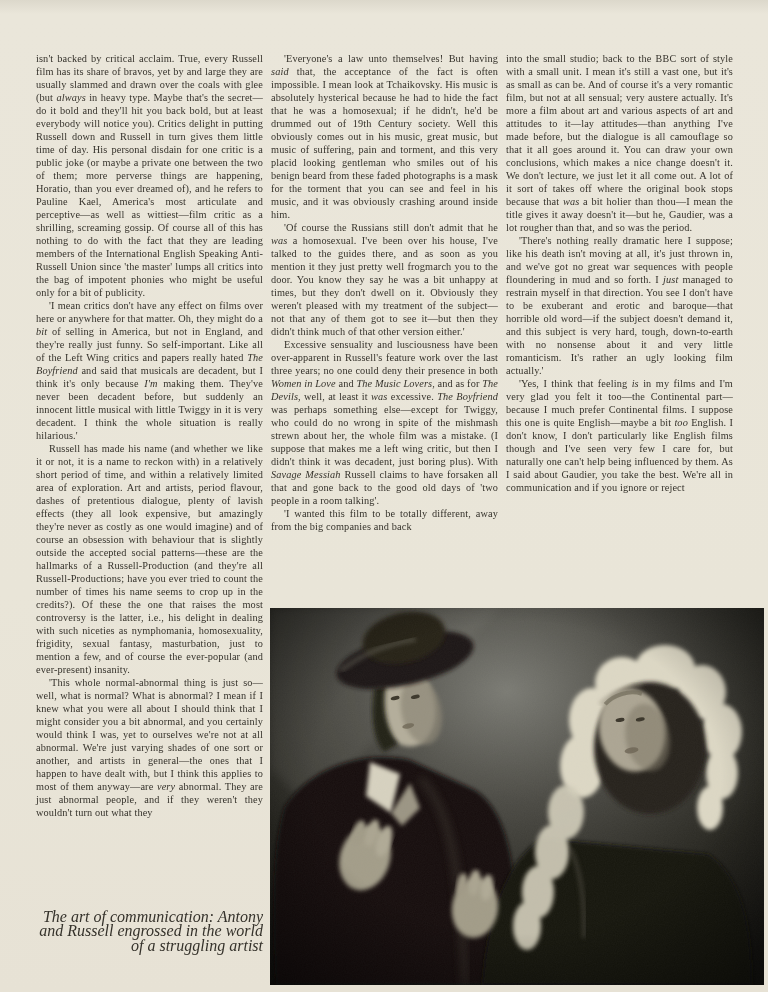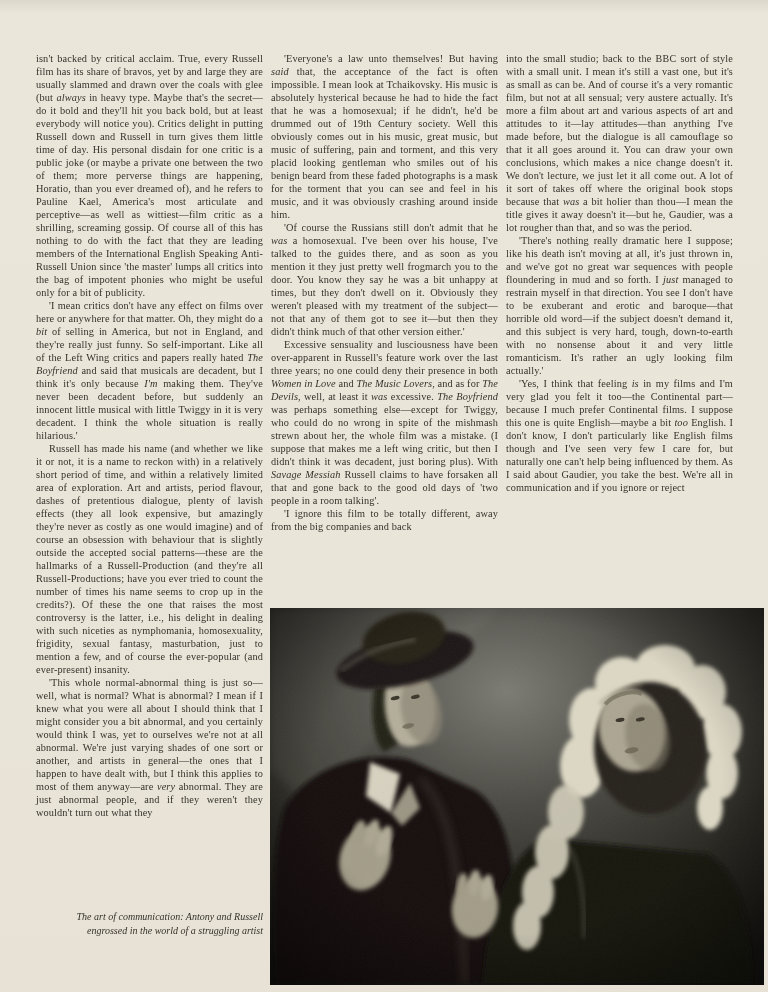--- a/index.html
+++ b/index.html
@@ -14,21 +14,21 @@
     text-align:justify; letter-spacing:0.12px;
   }
   #col1{left:36px;} #col2{left:271px;} #col3{left:506px;}
   .col p{margin:0; padding:0;}
   .col p.indent{text-indent:13px;}
   .it{font-style:italic;}
   .sc{font-size:10px; letter-spacing:0.4px;}
   .caption{
     position:absolute; left:36px; top:910px; width:227px;
     text-align:right; font-style:italic;
-    font-size:10px; line-height:14.4px; color:#35322b;
+    font-size:16px; line-height:14.4px; color:#35322b;
   }
   .photo{
     position:absolute; left:270px; top:608px; width:494px; height:377px;
     background:#15140f;
   }
   .photo svg{display:block;}
 </style>
 </head>
 <body>
 
@@ -38,21 +38,21 @@
       <p class="para"><span>isn't backed by critical acclaim. True, every Russell film has its share of bravos, yet by and large they are usually slammed and drawn over the coals with glee (but </span><span class="it">always</span><span> in heavy type. Maybe that's the secret—do it bold and they'll hit you back bold, but at least everybody will notice you). Critics delight in putting Russell down and Russell in turn gives them little time of day. His personal disdain for one critic is a public joke (or maybe a private one between the two of them; more perverse things are happening, Horatio, than you ever dreamed of), and he refers to Pauline Kael, America's most articulate and perceptive—as well as wittiest—film critic as a shrilling, screaming gossip. Of course all of this has nothing to do with the fact that they are leading members of the International English Speaking Anti-Russell Union since 'the master' lumps all critics into the bag of impotent phonies who might be useful only for a bit of publicity.</span></p>
       <p class="para indent"><span>'I mean critics don't have any effect on films over here or anywhere for that matter. Oh, they might do a </span><span class="it">bit</span><span> of selling in America, but not in England, and they're really just funny. So self-important. Like all of the Left Wing critics and papers really hated </span><span class="it">The Boyfriend</span><span> and said that musicals are decadent, but I think it's only because </span><span class="it">I'm</span><span> making them. They've never been decadent before, but suddenly an innocent little musical with little Twiggy in it is very decadent. I think the whole situation is really hilarious.'</span></p>
       <p class="para indent"><span>Russell has made his name (and whether we like it or not, it is a name to reckon with) in a relatively short period of time, and within a relatively limited area of exploration. Art and artists, period flavour, dashes of pretentious dialogue, plenty of lavish effects (they all look expensive, but amazingly they're never as costly as one would imagine) and of course an obsession with behaviour that is slightly outside the accepted social patterns—these are the hallmarks of a Russell-Production (and they're all Russell-Productions; have you ever tried to count the number of times his name seems to crop up in the credits?). Of these the one that raises the most controversy is the latter, i.e., his delight in dealing with such niceties as nymphomania, homosexuality, frigidity, sexual fantasy, masturbation, just to mention a few, and of course the ever-popular (and ever-present) insanity.</span></p>
       <p class="para indent"><span>'This whole normal-abnormal thing is just so—well, what is normal? What is abnormal? I mean if I knew what you were all about I should think that I might consider you a bit abnormal, and you certainly would think I was, yet to ourselves we're not at all abnormal. We're just varying shades of one sort or another, and artists in general—the ones that I happen to have dealt with, but I think this applies to most of them anyway—are </span><span class="it">very</span><span> abnormal. They are just abnormal people, and if they weren't they wouldn't turn out what they</span></p>
     </div>
 
   <div class="col" id="col2">
       <p class="para indent"><span>'Everyone's a law unto themselves! But having </span><span class="it">said</span><span> that, the acceptance of the fact is often impossible. I mean look at Tchaikovsky. His music is absolutely hysterical because he had to hide the fact that he was a homosexual; if he didn't, he'd be drummed out of 19th Century society. Well this obviously comes out in his music, great music, but music of suffering, pain and torment, and this very placid looking gentleman who smiles out of his benign beard from these faded photographs is a mask for the torment that you can see and feel in his music, and it was obviously crashing around inside him.</span></p>
       <p class="para indent"><span>'Of course the Russians still don't admit that he </span><span class="it">was</span><span> a homosexual. I've been over his house, I've talked to the guides there, and as soon as you mention it they just pretty well frogmarch you to the door. You know they say he was a bit unhappy at times, but they don't dwell on it. Obviously they weren't pleased with my treatment of the subject—not that any of them got to see it—but then they didn't think much of that other version either.'</span></p>
       <p class="para indent"><span>Excessive sensuality and lusciousness have been over-apparent in Russell's feature work over the last three years; no one could deny their presence in both </span><span class="it">Women in Love</span><span> and </span><span class="it">The Music Lovers</span><span>, and as for </span><span class="it">The Devils</span><span>, well, at least it </span><span class="it">was</span><span> excessive. </span><span class="it">The Boyfriend</span><span> was perhaps something else—except for Twiggy, who could do no wrong in spite of the mishmash strewn about her, the whole film was a mistake. (I suppose that makes me a left wing critic, but then I didn't think it was decadent, just boring plus). With </span><span class="it">Savage Messiah</span><span> Russell claims to have forsaken all that and gone back to the good old days of 'two people in a room talking'.</span></p>
-      <p class="para indent"><span>'I ignore this film to be totally different, away from the big companies and back</span></p>
+      <p class="para indent"><span>'I wanted this film to be totally different, away from the big companies and back</span></p>
     </div>
 
   <div class="col" id="col3">
       <p class="para"><span>into the small studio; back to the </span><span class="sc">BBC</span><span> sort of style with a small unit. I mean it's still a vast one, but it's as small as can be. And of course it's a very romantic film, but not at all sensual; very austere actually. It's more a film about art and various aspects of art and attitudes to it—lay attitudes—than anything I've made before, but the dialogue is all camouflage so that it all goes around it. You can draw your own conclusions, which makes a nice change doesn't it. We don't lecture, we just let it all come out. A lot of it sort of takes off where the original book stops because that </span><span class="it">was</span><span> a bit holier than thou—I mean the title gives it away doesn't it—but he, Gaudier, was a lot rougher than that, and so was the period.</span></p>
       <p class="para indent"><span>'There's nothing really dramatic here I suppose; like his death isn't moving at all, it's just thrown in, and we've got no great war sequences with people floundering in mud and so forth. I </span><span class="it">just</span><span> managed to restrain myself in that direction. You see I don't have to be exuberant and erotic and baroque—that horrible old word—if the subject doesn't demand it, and this subject is very hard, tough, down-to-earth with no nonsense about it and very little romanticism. It's rather an ugly looking film actually.'</span></p>
       <p class="para indent"><span>'Yes, I think that feeling </span><span class="it">is</span><span> in my films and I'm very glad you felt it too—the Continental part—because I much prefer Continental films. I suppose this one is quite English—maybe a bit </span><span class="it">too</span><span> English. I don't know, I don't particularly like English films though and I've seen very few I care for, but naturally one can't help being influenced by them. As I said about Gaudier, you take the best. We're all in communication and if you ignore or reject</span></p>
     </div>
 
   <div class="caption">The art of communication: Antony and Russell engrossed in the world of a struggling artist</div>
 

